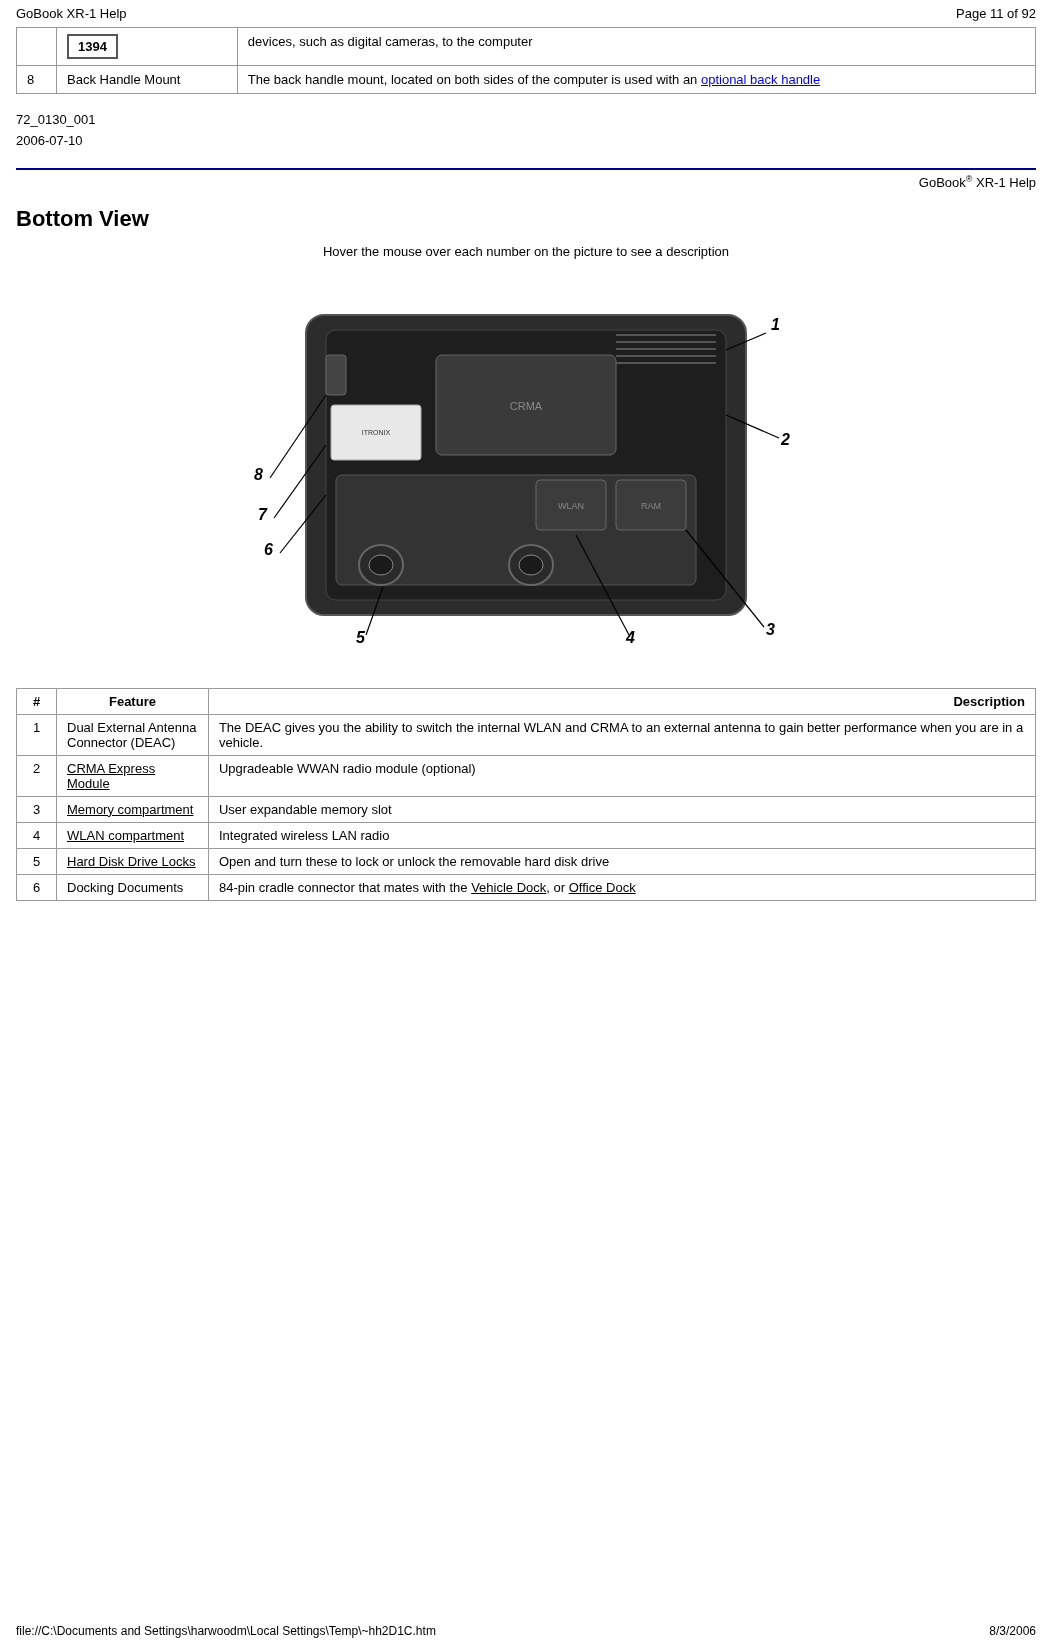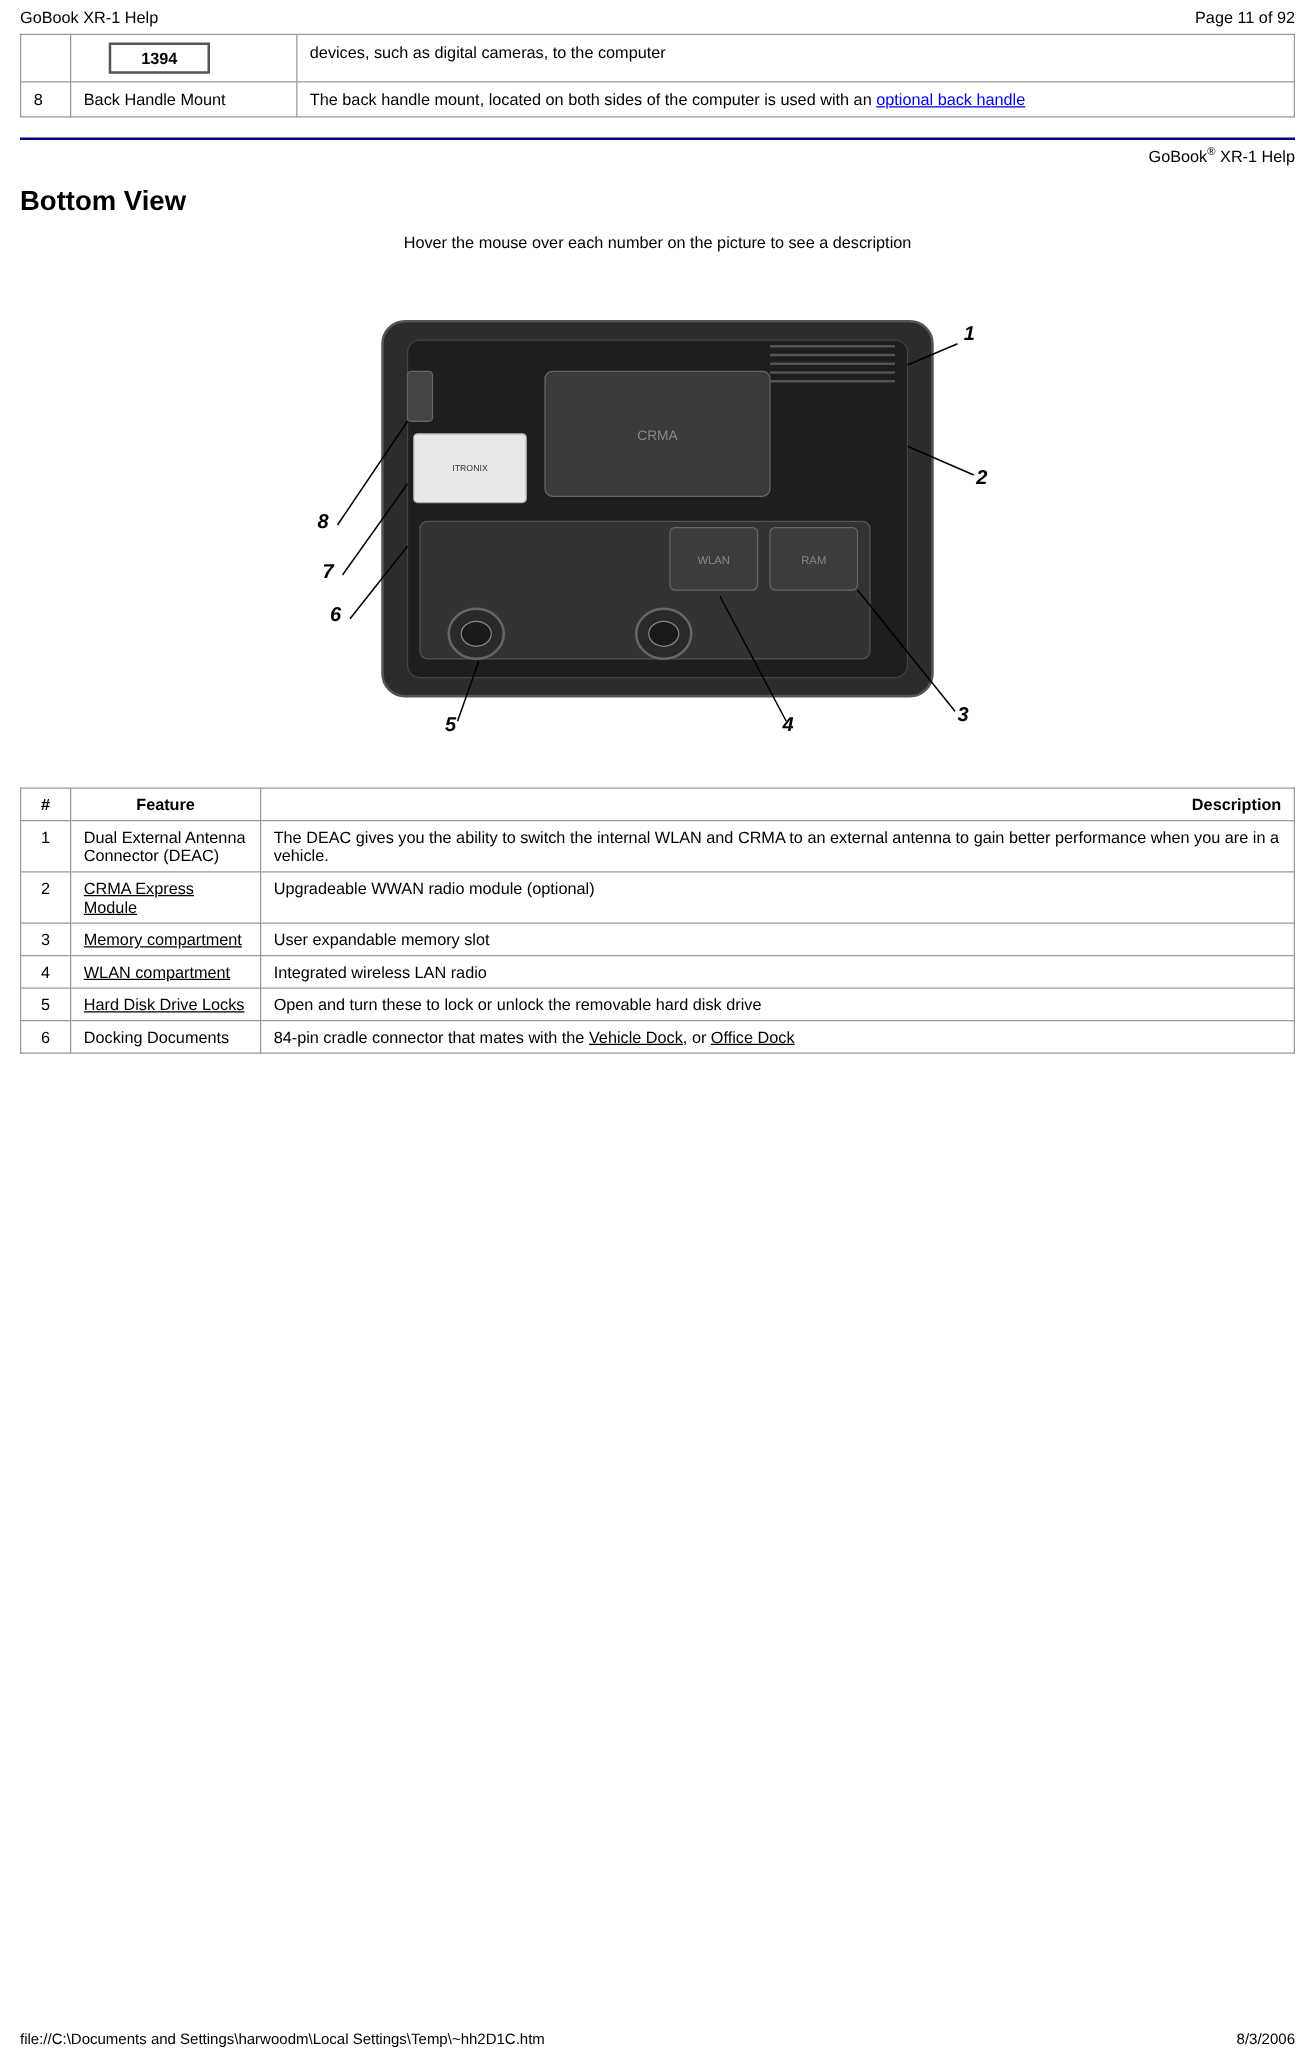--- a/index.html
+++ b/index.html
@@ -30,24 +30,23 @@
       margin-bottom: 16px;
     }
     .top-table td {
       border: 1px solid #999;
       padding: 6px 10px;
       vertical-align: top;
     }
     .icon-box {
       border: 2px solid #555;
       display: inline-block;
-      padding: 3px 24px;
+      padding: 3px 9px;
       font-size: 13px;
       font-weight: bold;
-      margin-left: 20px;
     }
     
     .footer-info {
       margin: 16px 0;
       font-size: 13px;
       line-height: 1.6;
     }
     .footer-info a {
       color: #00f;
       text-decoration: underline;
@@ -144,20 +143,22 @@
         <td>Back Handle Mount</td>
         <td>
           The back handle mount, located on both sides of the computer is used with an
           <a href="#">optional back handle</a>
         </td>
       </tr>
     </tbody>
   </table>
 
   <div class="footer-info">
+    <div>72_0130_001</div>
+    <div>2006-07-10</div>
   </div>
 
   <div class="gobook-credit">
     GoBook<sup>®</sup> XR-1 Help
   </div>
 
   <div class="section-title">Bottom View</div>
 
   <div class="hover-instruction">Hover the mouse over each number on the picture to see a description</div>
 

